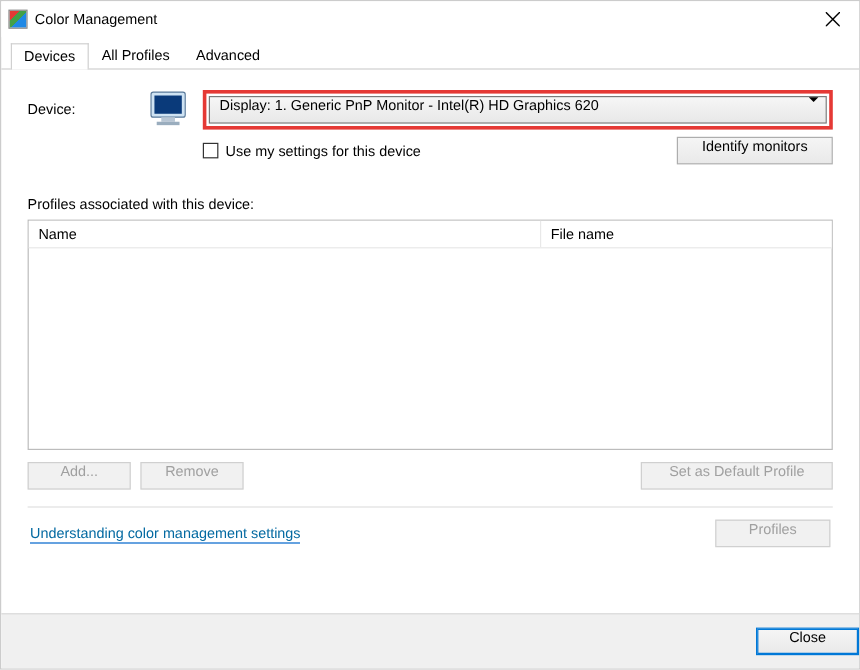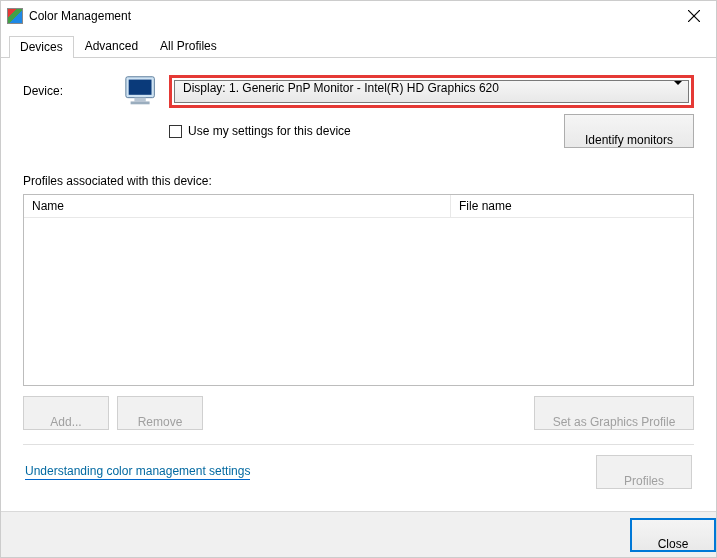--- a/index.html
+++ b/index.html
@@ -78,27 +78,27 @@
     font-size: 12px;
   }
   .chev { border-left:4px solid transparent;border-right:4px solid transparent;border-top:4px solid #000; }
   .under-row {
     display: flex; align-items: center; justify-content: space-between;
     margin: 6px 0 0 146px;
   }
   .checkbox-wrap { display: flex; align-items: center; gap: 6px; }
   .checkbox { width:13px;height:13px;border:1px solid #333;background:#fff;display:inline-block; }
   .btn {
-    height: 34px;
+    height: 23px;
     min-width: 130px;
     padding: 0 14px;
     border: 1px solid #adadad;
     background: linear-gradient(#f5f5f5,#e9e9e9);
     font-size: 12px;
-    display: inline-flex; align-items: flex-end; justify-content: center;
+    display: inline-flex; align-items: flex-start; justify-content: center;
     cursor: pointer;
   }
   .btn.disabled {
     color: #a0a0a0;
     background: #f1f1f1;
     border-color: #d0d0d0;
     cursor: default;
   }
   .section-label { margin: 26px 0 6px 0; }
   .profile-list {
@@ -160,22 +160,22 @@
   <div class="close-btn">
     <svg viewBox="0 0 10 10">
         <line x1="0" y1="0" x2="10" y2="10" stroke="#000" stroke-width="1"></line>
         <line x1="10" y1="0" x2="0" y2="10" stroke="#000" stroke-width="1"></line>
       </svg>
   </div>
 </div>
 
 <div class="tabs">
   <div class="tab active">Devices</div>
+  <div class="tab">All Profiles</div>
   <div class="tab">Advanced</div>
-  <div class="tab">All Profiles</div>
 </div>
 
 <div class="content">
 
   <div class="row device-row">
     <span class="device-label">Device:</span>
     <svg class="monitor-icon" viewBox="0 0 40 34">
       <rect x="3" y="2" width="30" height="22" rx="2" fill="#cfe3f3" stroke="#5a7a9a" stroke-width="1"></rect>
       <rect x="6" y="5" width="24" height="16" fill="#0a3a7a"></rect>
       <rect x="12" y="24" width="12" height="4" fill="#b8c6d4"></rect>
@@ -212,21 +212,21 @@
   <div class="action-row">
     <div class="action-left">
       <div class="btn disabled">
           <span>Add...</span>
         </div>
       <div class="btn disabled">
           <span>Remove</span>
         </div>
     </div>
     <div class="btn disabled" style="min-width:160px">
-        <span>Set as Graphics Profile</span>
+        <span>Set as Default Profile</span>
       </div>
   </div>
 
   <hr class="divider">
 
   <div class="bottom-row">
     <span class="link">Understanding color management settings</span>
     <div class="btn disabled" style="min-width:96px">
         <span>Profiles</span>
       </div>

